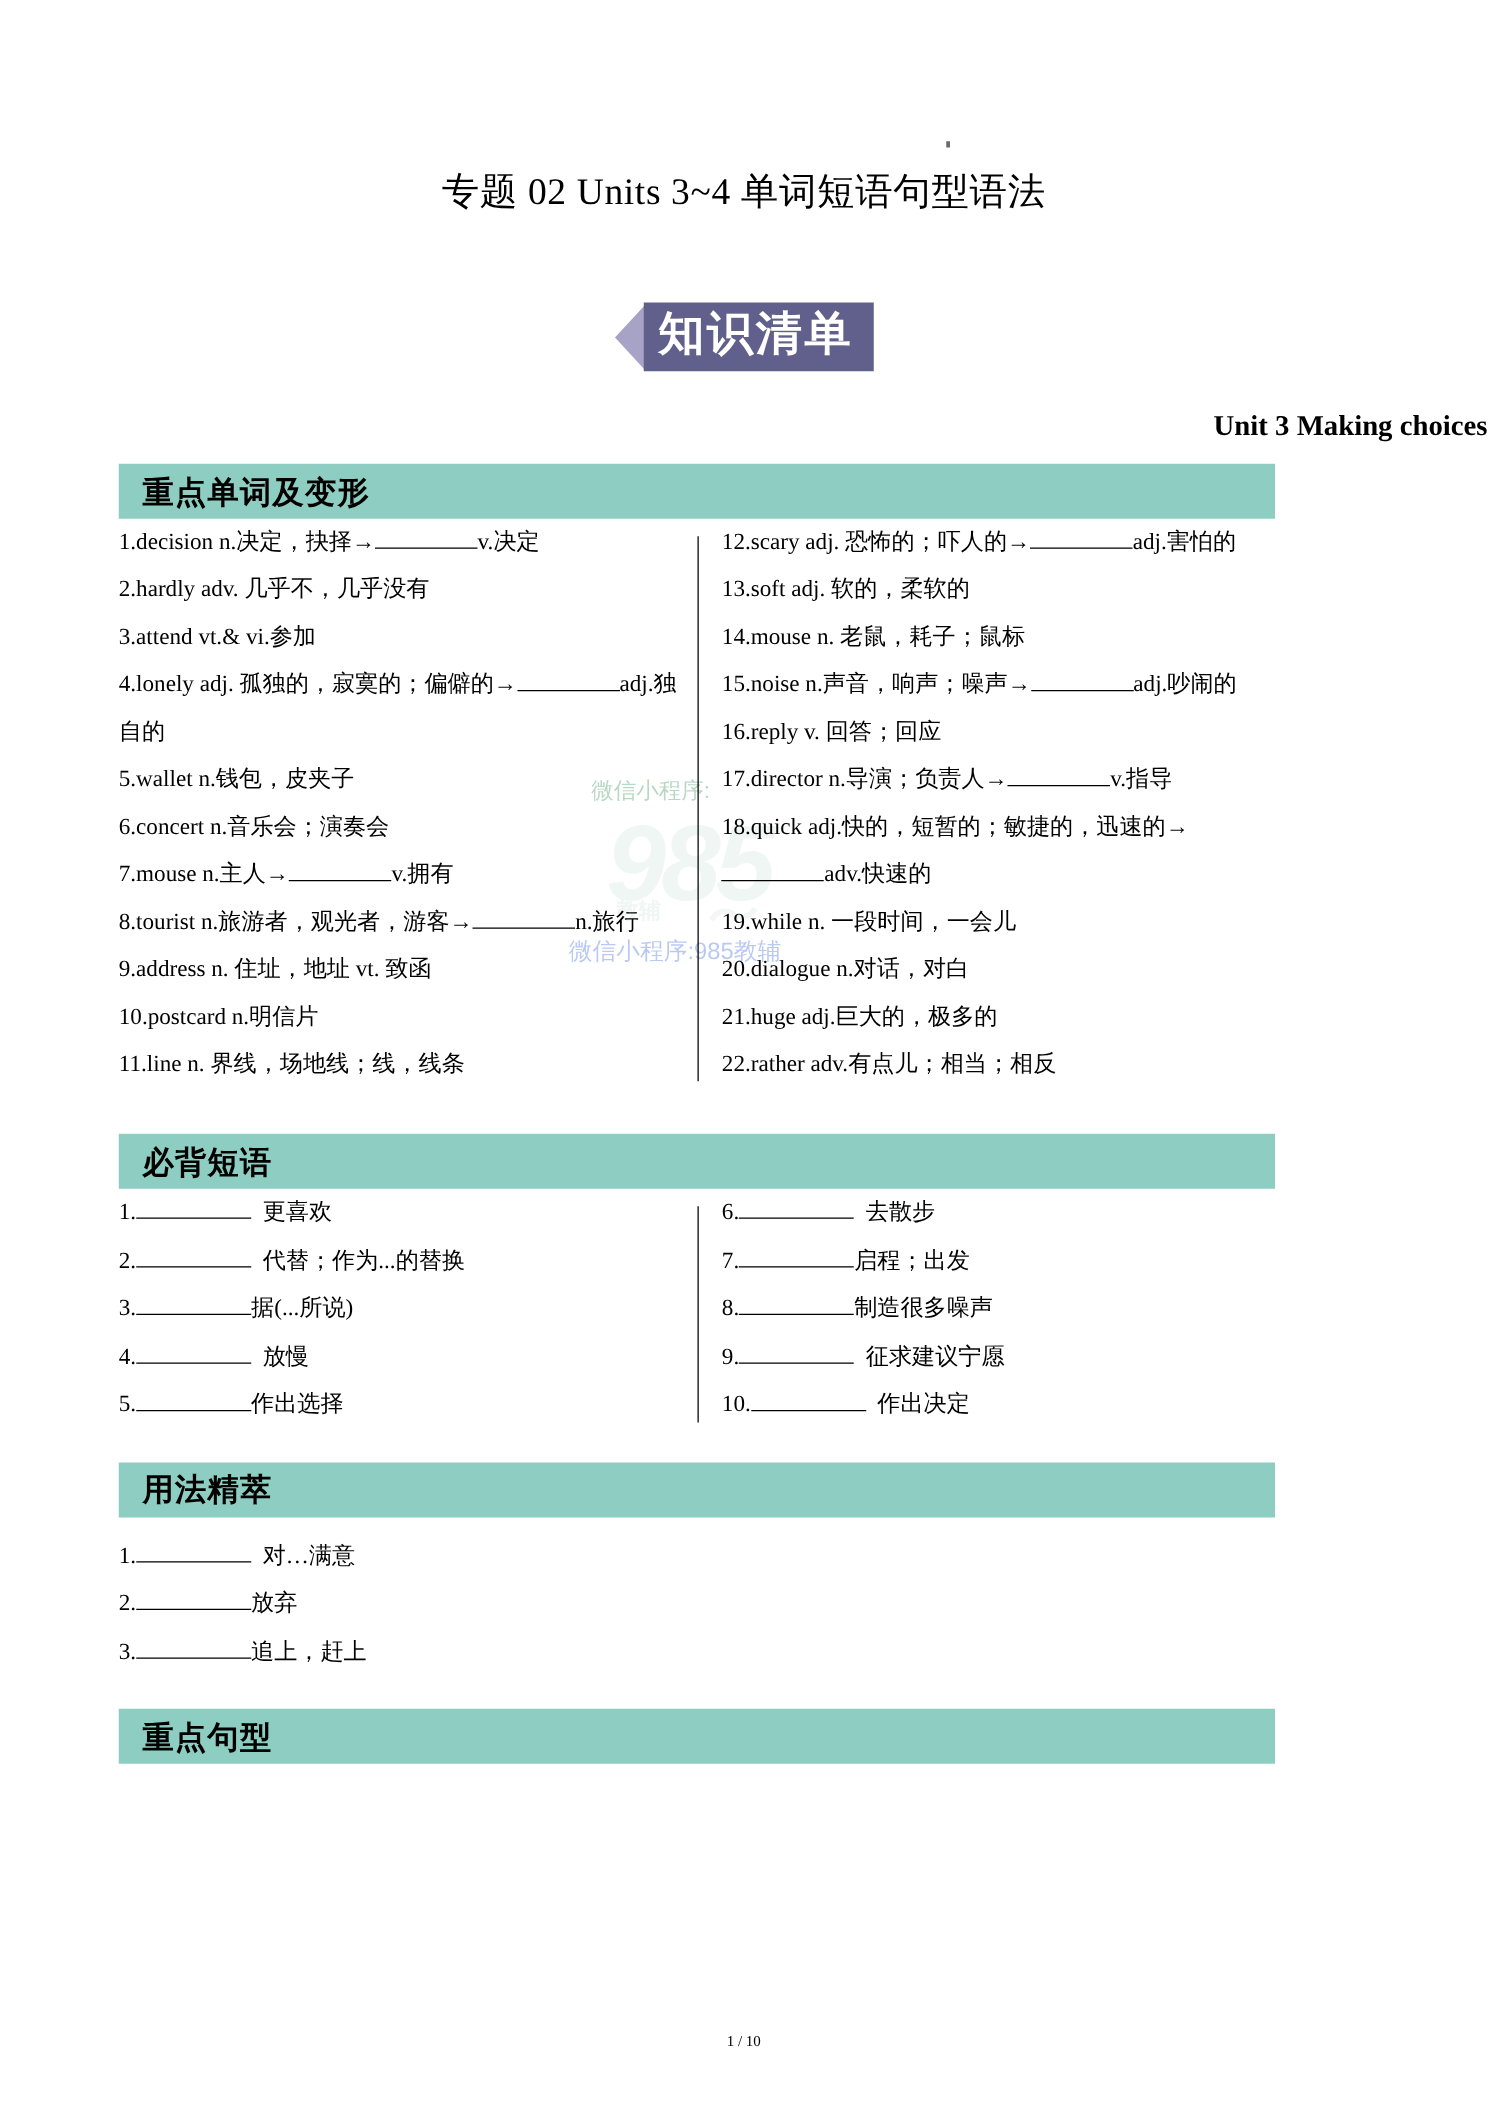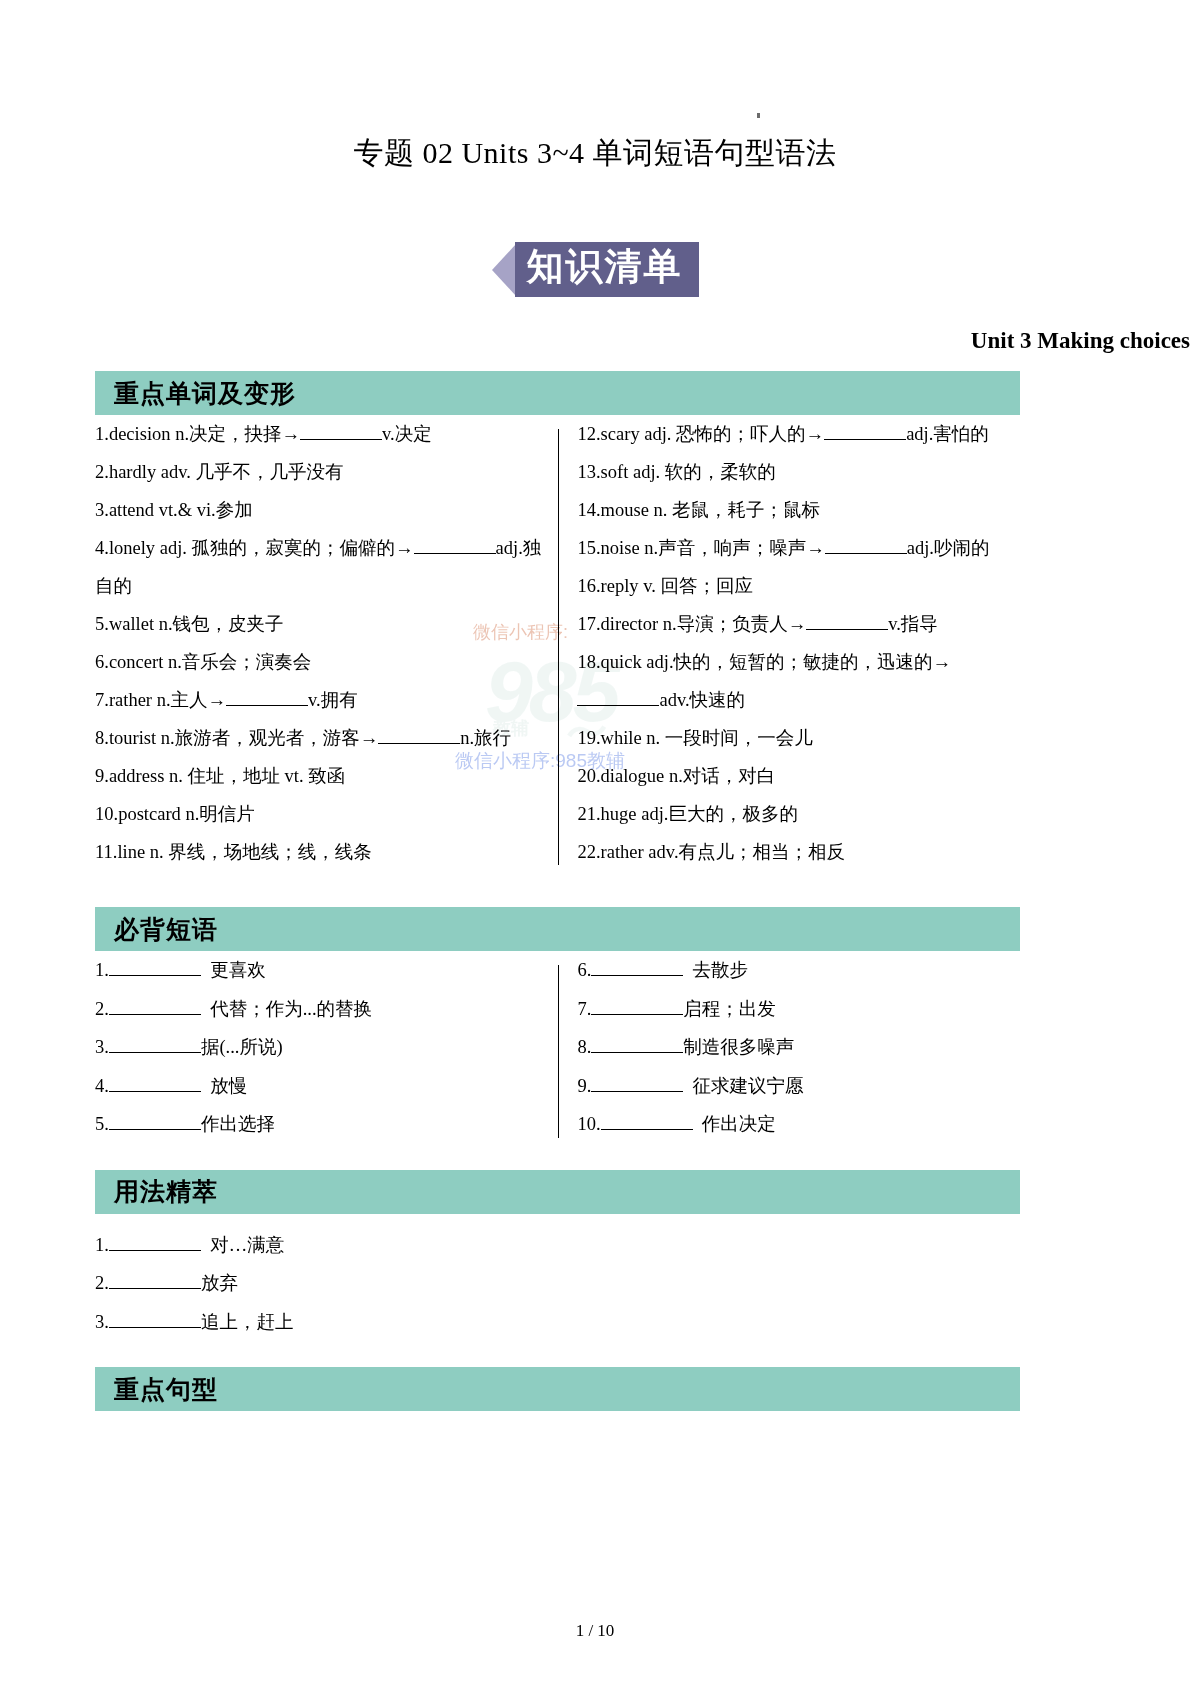--- a/index.html
+++ b/index.html
@@ -44,21 +44,21 @@
     font-weight: bold;
     color: #cfe3de;
     letter-spacing: -4px;
     font-style: italic;
   }
   .wm-top {
     position: absolute;
     left: 18px;
     top: 0px;
     font-size: 18px;
-    color: #c2410c;
+    color: #15803d;
   }
   .wm-mid {
     position: absolute;
     left: 38px;
     top: 96px;
     font-size: 18px;
     color: #cfe3de;
     font-weight: bold;
   }
   .wm-bot {
@@ -209,21 +209,21 @@
 
   .sec-gap { height: 36px; }
   .sec-gap-sm { height: 26px; }
 
   
   .footer {
     position: absolute;
     left: 0; right: 0;
     bottom: 42px;
     text-align: center;
-    font-size: 17px;
+    font-size: 12px;
     z-index: 2;
   }
 </style>
 </head>
 <body>
 
 <div class="page">
 
   <div class="watermark">
     <div class="wm-top">微信小程序:</div>
@@ -252,21 +252,21 @@
     </div>
     <div class="two-col">
       <div class="divider"></div>
       <div class="col left" id="vocab-left">
           <div class="entry"><span>1.</span><span>decision n.决定，抉择→</span><span class="blank b-md"></span><span>v.决定</span></div>
           <div class="entry"><span>2.</span><span>hardly adv. 几乎不，几乎没有</span></div>
           <div class="entry"><span>3.</span><span>attend vt.&amp; vi.参加</span></div>
           <div class="entry"><span>4.</span><span>lonely adj. 孤独的，寂寞的；偏僻的→</span><span class="blank b-md"></span><span>adj.独自的</span></div>
           <div class="entry"><span>5.</span><span>wallet n.钱包，皮夹子</span></div>
           <div class="entry"><span>6.</span><span>concert n.音乐会；演奏会</span></div>
-          <div class="entry"><span>7.</span><span>rather n.主人→</span><span class="blank b-md"></span><span>v.拥有</span></div>
+          <div class="entry"><span>7.</span><span>mouse n.主人→</span><span class="blank b-md"></span><span>v.拥有</span></div>
           <div class="entry"><span>8.</span><span>tourist n.旅游者，观光者，游客→</span><span class="blank b-md"></span><span>n.旅行</span></div>
           <div class="entry"><span>9.</span><span>address n. 住址，地址  vt. 致函</span></div>
           <div class="entry"><span>10.</span><span>postcard n.明信片</span></div>
           <div class="entry"><span>11.</span><span>line n. 界线，场地线；线，线条</span></div>
         </div>
       <div class="col right" id="vocab-right">
           <div class="entry"><span>12.</span><span>scary adj. 恐怖的；吓人的→</span><span class="blank b-md"></span><span>adj.害怕的</span></div>
           <div class="entry"><span>13.</span><span>soft adj. 软的，柔软的</span></div>
           <div class="entry"><span>14.</span><span>mouse n. 老鼠，耗子；鼠标</span></div>
           <div class="entry"><span>15.</span><span>noise n.声音，响声；噪声→</span><span class="blank b-md"></span><span>adj.吵闹的</span></div>

